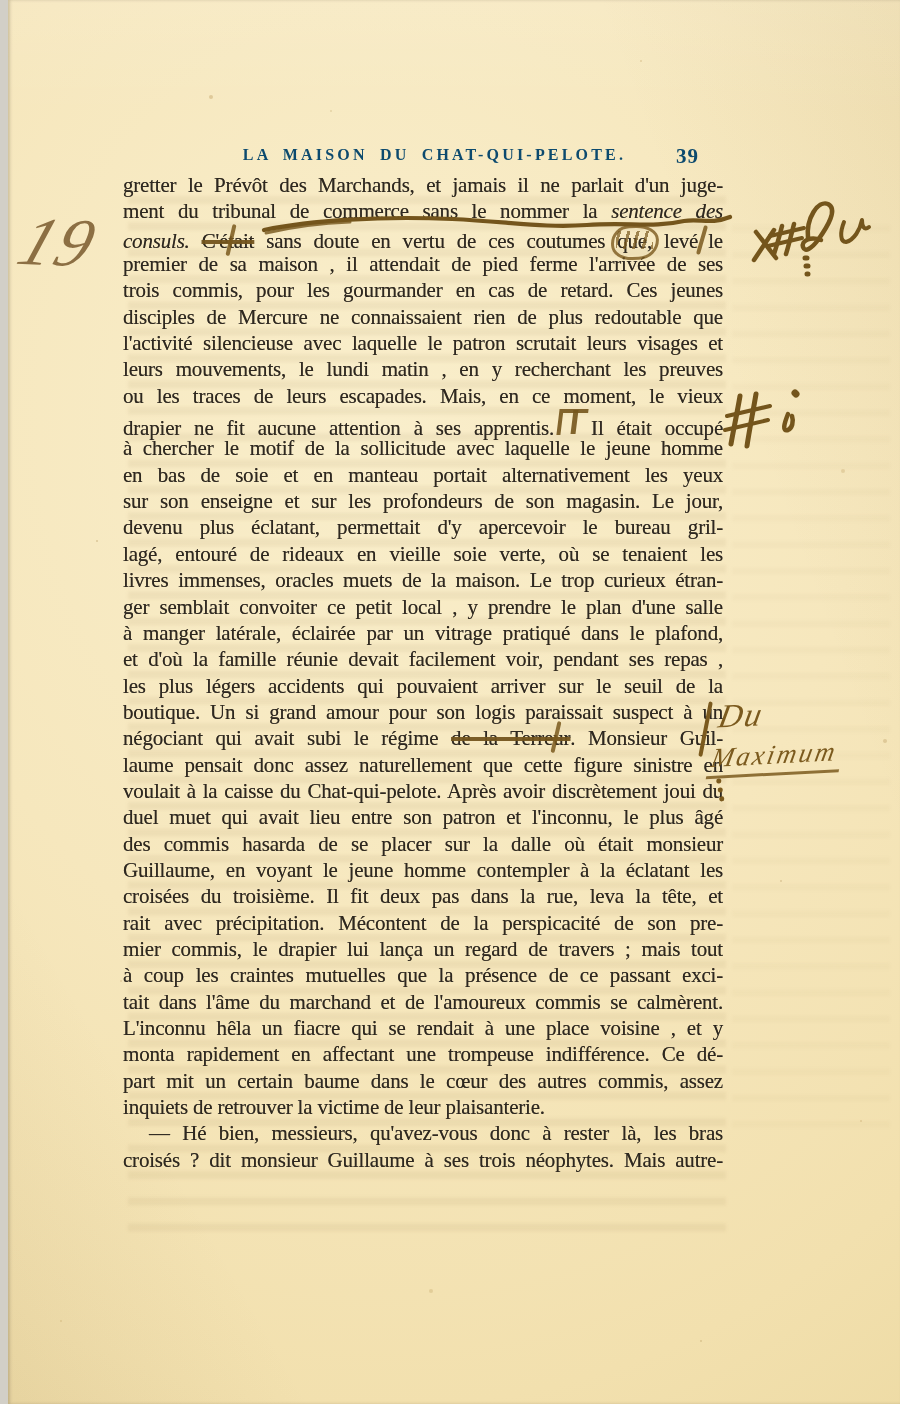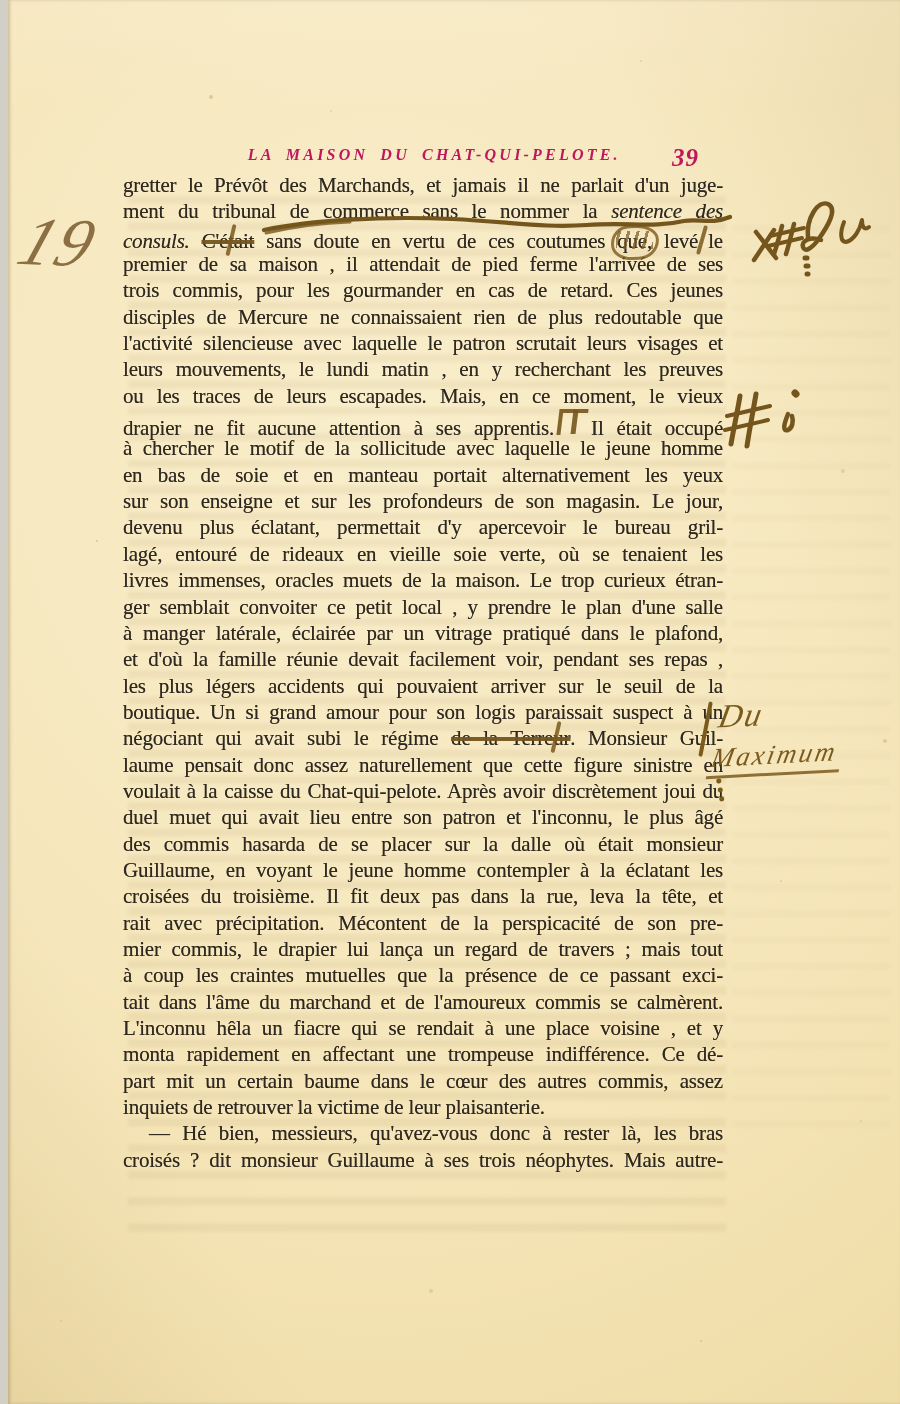--- a/index.html
+++ b/index.html
@@ -24,24 +24,24 @@
        rgba(138,108,58,.06) 16px 21px, transparent 23px 26.35px);}
   #speckles{position:absolute;left:0;top:0;width:2px;height:2px;border-radius:50%;
     background:transparent;
     box-shadow:210px 96px 0 1px rgba(170,130,60,.30), 640px 60px 0 0 rgba(170,130,60,.25),
       96px 540px 0 0 rgba(150,110,50,.28), 842px 470px 0 1px rgba(170,130,60,.22),
       780px 880px 0 0 rgba(150,110,50,.25), 120px 980px 0 0 rgba(170,130,60,.25),
       430px 1290px 0 1px rgba(170,130,60,.22), 700px 1340px 0 0 rgba(150,110,50,.25),
       860px 1120px 0 0 rgba(170,130,60,.25), 60px 1320px 0 0 rgba(170,130,60,.22),
       330px 110px 0 0 rgba(170,130,60,.22), 884px 740px 0 1px rgba(160,120,55,.25);}
   
-  #header{position:absolute;left:123px;top:146px;width:600px;height:24px;color:#be185d;font-style:italic;}
+  #header{position:absolute;left:123px;top:146px;width:600px;height:24px;color:#0c4a6e;}
   #running-title{position:absolute;left:50%;transform:translateX(-47%);white-space:nowrap;
     font-weight:bold;font-size:16px;letter-spacing:3.2px;word-spacing:5px;}
-  #page-number{position:absolute;right:24px;top:-2px;font-weight:bold;font-size:25px;letter-spacing:1px;text-align:center;}
+  #page-number{position:absolute;right:24px;top:-2px;font-weight:bold;font-size:21px;letter-spacing:1px;text-align:center;}
   
   #body-text{position:absolute;left:123px;top:172px;width:600px;color:#2e2820;
     font-size:21px;letter-spacing:-0.2px;text-shadow:0 0 .4px rgba(46,40,32,.6);}
   .line{height:26.35px;line-height:26.35px;text-align:justify;text-align-last:justify;overflow:visible;}
   .line.end{text-align-last:left;}
   .line.indent{text-indent:26px;}
   .i{font-style:italic;}
   .st,.st2{position:relative;text-decoration:line-through;
     text-decoration-thickness:3.5px;text-decoration-color:rgba(122,89,29,.85);margin-top:18px;}
   .st::after,.st2::after{content:'';position:absolute;top:-5px;width:3.6px;height:32px;

